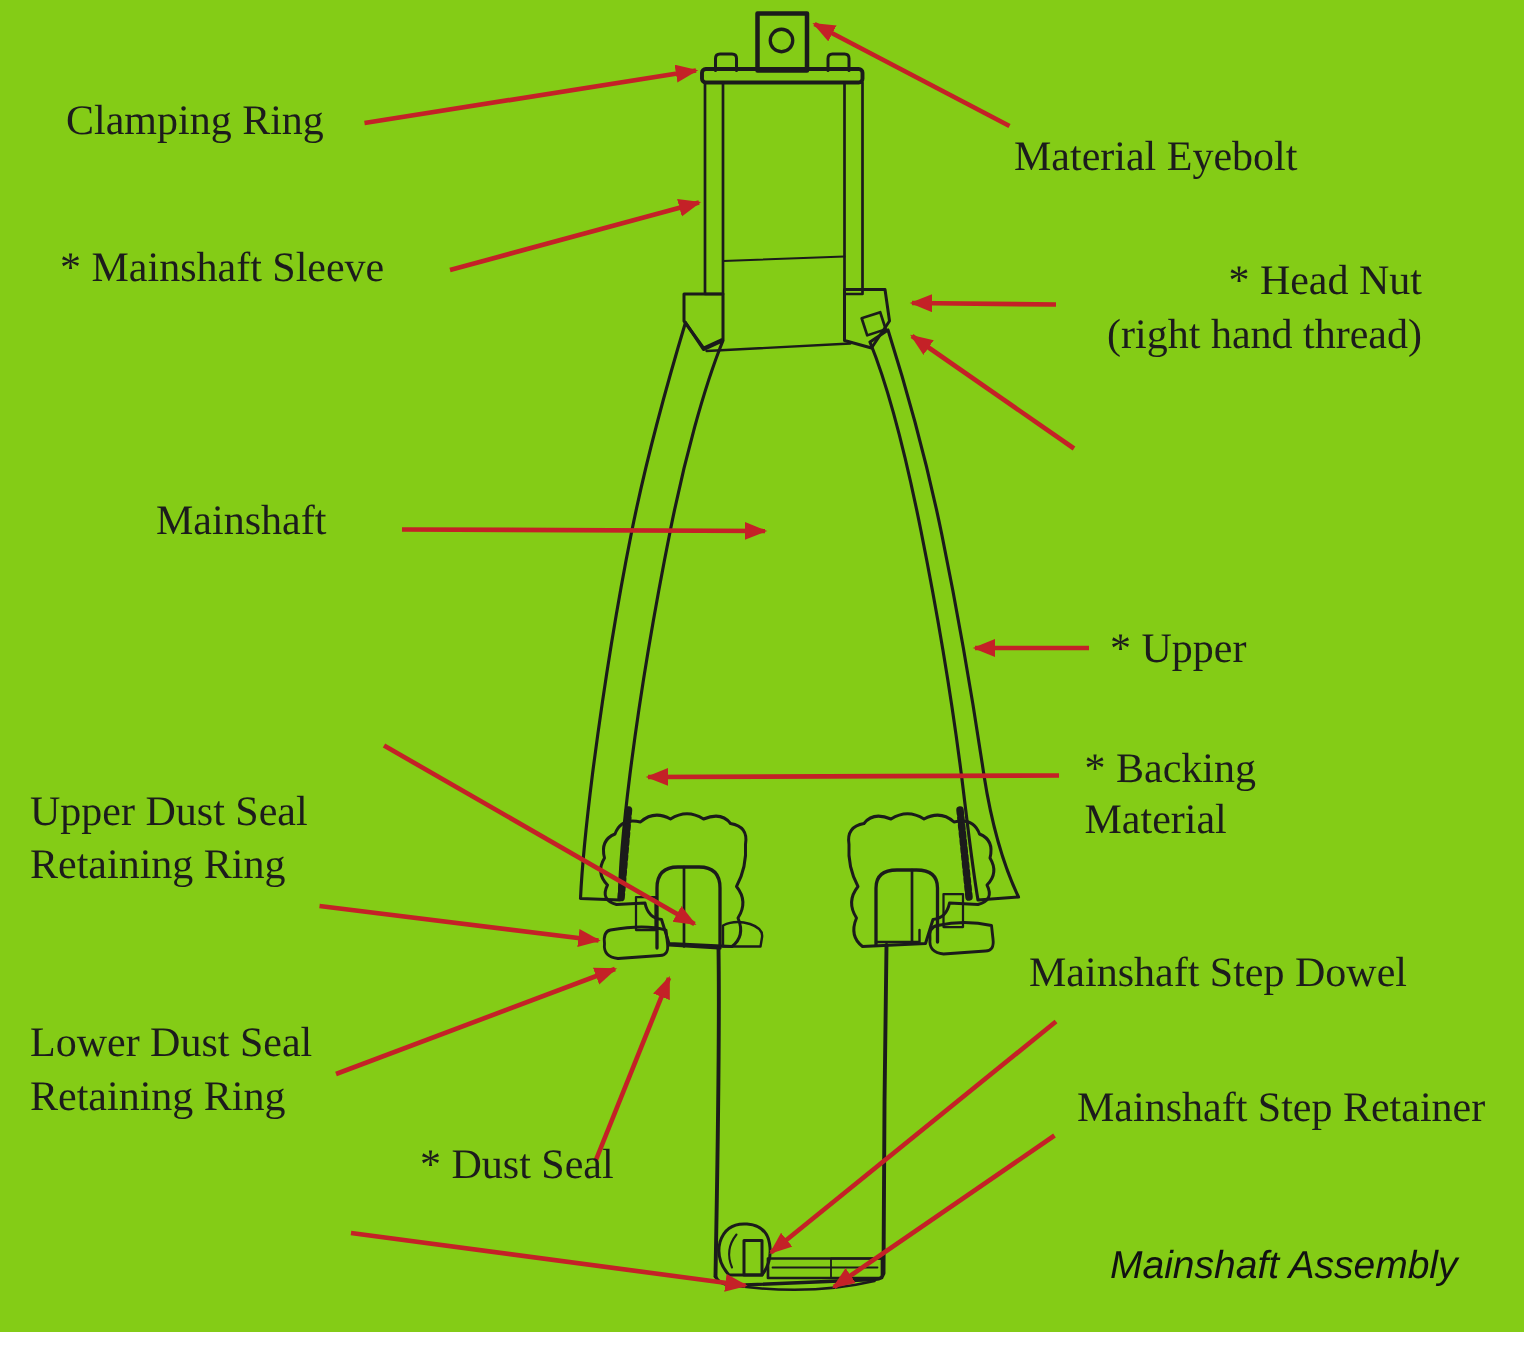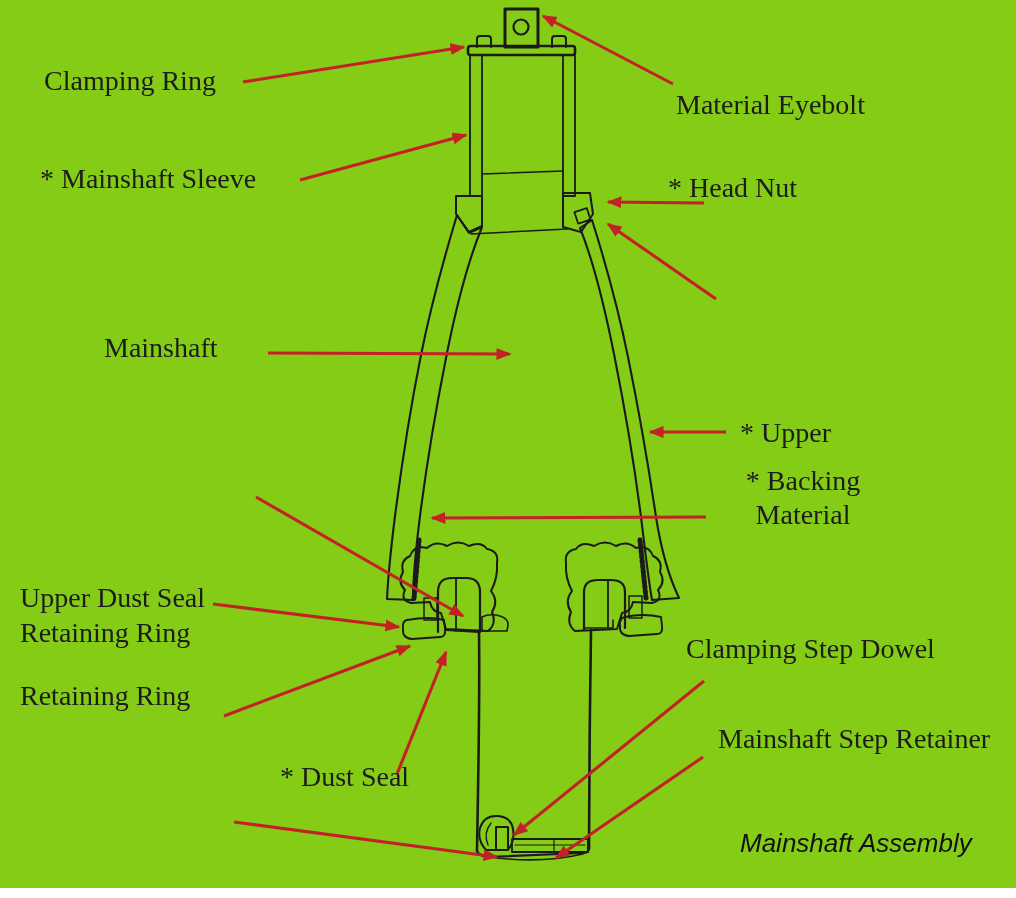--- a/index.html
+++ b/index.html
@@ -114,39 +114,41 @@
       <line x1="234" y1="822" x2="497" y2="857" marker-end="url(#ah)"></line>
       <line x1="704" y1="681" x2="514" y2="835" marker-end="url(#ah)"></line>
       <line x1="703" y1="757" x2="556" y2="858" marker-end="url(#ah)"></line>
     </g>
   </svg>
 
   <div class="lbl" style="left:44px;top:66px">Clamping Ring</div>
   <div class="lbl" style="left:40px;top:164px">* Mainshaft Sleeve</div>
   <div class="lbl" style="left:676px;top:90px">Material Eyebolt</div>
 
-  <div class="lbl" style="left:668px;top:170px;width:280px;text-align:left;line-height:36px">
+  <div class="lbl" style="left:668px;top:170px;width:280px;text-align:right;line-height:36px">
     <span class="ln">* Head Nut</span>
+    <span class="ln">(right hand thread)</span>
   </div>
 
   <div class="lbl" style="left:104px;top:333px">Mainshaft</div>
   <div class="lbl" style="left:740px;top:418px">* Upper</div>
 
-  <div class="lbl" style="left:723px;top:464px;width:160px;text-align:center;line-height:34px">
+  <div class="lbl" style="left:723px;top:496px;width:160px;text-align:left;line-height:34px">
     <span class="ln">* Backing</span>
     <span class="ln">Material</span>
   </div>
 
-  <div class="lbl" style="left:20px;top:580px;line-height:35px">
+  <div class="lbl" style="left:20px;top:524px;line-height:35px">
     <span class="ln">Upper Dust Seal</span>
     <span class="ln">Retaining Ring</span>
   </div>
 
   <div class="lbl" style="left:20px;top:678px;line-height:36px">
+    <span class="ln">Lower Dust Seal</span>
     <span class="ln">Retaining Ring</span>
   </div>
 
-  <div class="lbl" style="left:686px;top:634px">Clamping Step Dowel</div>
+  <div class="lbl" style="left:686px;top:634px">Mainshaft Step Dowel</div>
   <div class="lbl" style="left:718px;top:724px">Mainshaft Step Retainer</div>
   <div class="lbl" style="left:280px;top:762px">* Dust Seal</div>
 
   <div class="caption" style="left:740px;top:828px">Mainshaft Assembly</div>
 </div>
 
 </body></html>

